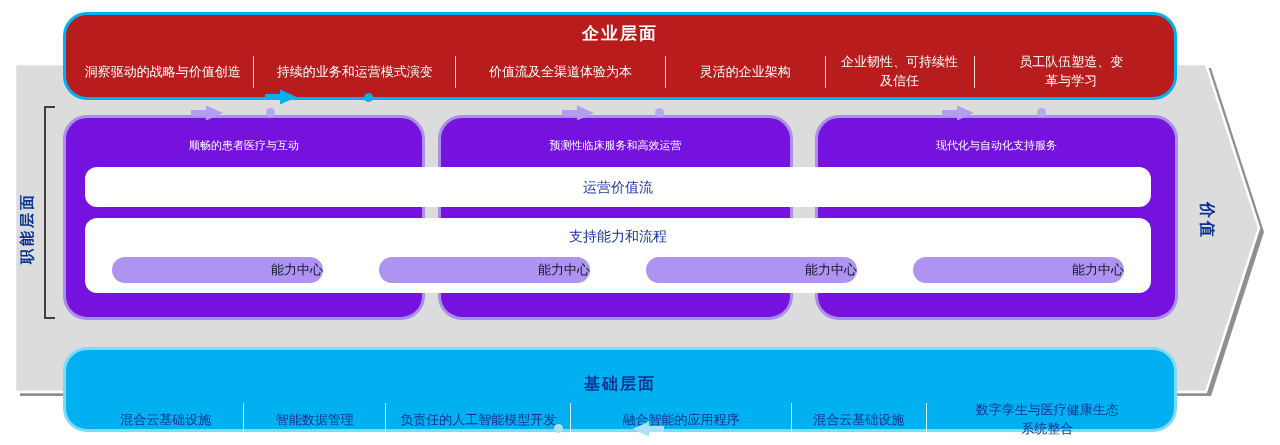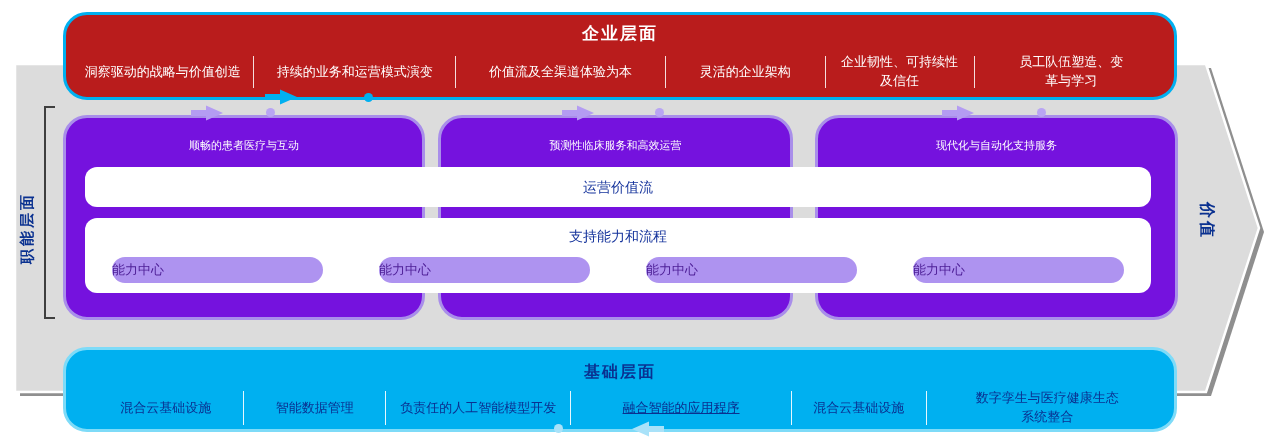--- a/index.html
+++ b/index.html
@@ -29,33 +29,33 @@
   .pbox-title{color:#ffffff;font-size:11px;text-align:center;padding-top:20px;}
   .wbar{
     position:absolute;left:85px;width:1066px;background:#ffffff;border-radius:12px;z-index:3;
     color:#16349C;text-align:center;
   }
   .wbar1{top:167px;height:40px;font-size:14px;line-height:40px;}
   .wbar2{top:218px;height:75px;font-size:14px;}
   .wbar2-label{margin-top:10px;}
   .pill-row{position:absolute;left:0;right:0;top:39px;display:flex;justify-content:space-between;padding:0 27px;}
   .pill{
-    width:211px;height:26px;border-radius:13px;background:#AE93F0;color:#4c1d95;
-    font-size:13px;line-height:26px;text-align:left;flex:none;
+    width:211px;height:26px;border-radius:13px;background:#AE93F0;color:#0f172a;
+    font-size:13px;line-height:26px;text-align:right;flex:none;
   }
   
   .fbar{
     position:absolute;left:63px;top:347px;width:1114px;height:85px;box-sizing:border-box;
     background:#00B0F0;border:3px solid #7EDBF8;border-radius:24px;color:#0A3190;z-index:2;
   }
-  .fbar-title{text-align:center;font-weight:bold;font-size:16px;letter-spacing:2px;margin-top:12px;}
+  .fbar-title{text-align:center;font-weight:bold;font-size:16px;letter-spacing:2px;margin-top:24px;}
   .fbar-items{display:flex;align-items:center;height:50px;padding:0 6px;margin-left:16px;}
   .fbar-item{flex:1;text-align:center;font-size:13px;line-height:1.45;padding:0 6px;white-space:pre-line;}
   .fbar-item:nth-of-type(1){flex:1.0;}  .fbar-item:nth-of-type(3){flex:0.9;}
-  .fbar-item:nth-of-type(5){flex:1.2;}  .fbar-item:nth-of-type(7){flex:1.45;text-decoration:underline;}
+  .fbar-item:nth-of-type(5){flex:1.2;}  .fbar-item:nth-of-type(7){flex:1.45;}
   .fbar-item:nth-of-type(9){flex:0.85;} .fbar-item:nth-of-type(11){flex:1.6;}
   .fbar .vsep{background:rgba(255,255,255,0.9);height:34px;}
   
   .side-label{
     position:absolute;z-index:3;color:#0A3190;font-weight:bold;white-space:nowrap;
   }
   .label-left{left:27px;top:228px;font-size:15px;letter-spacing:3px;
     transform:translate(-50%,-50%) rotate(-90deg);}
   .label-right{left:1206px;top:221px;font-size:16px;letter-spacing:3px;z-index:1;
     transform:translate(-50%,-50%) rotate(90deg);}

